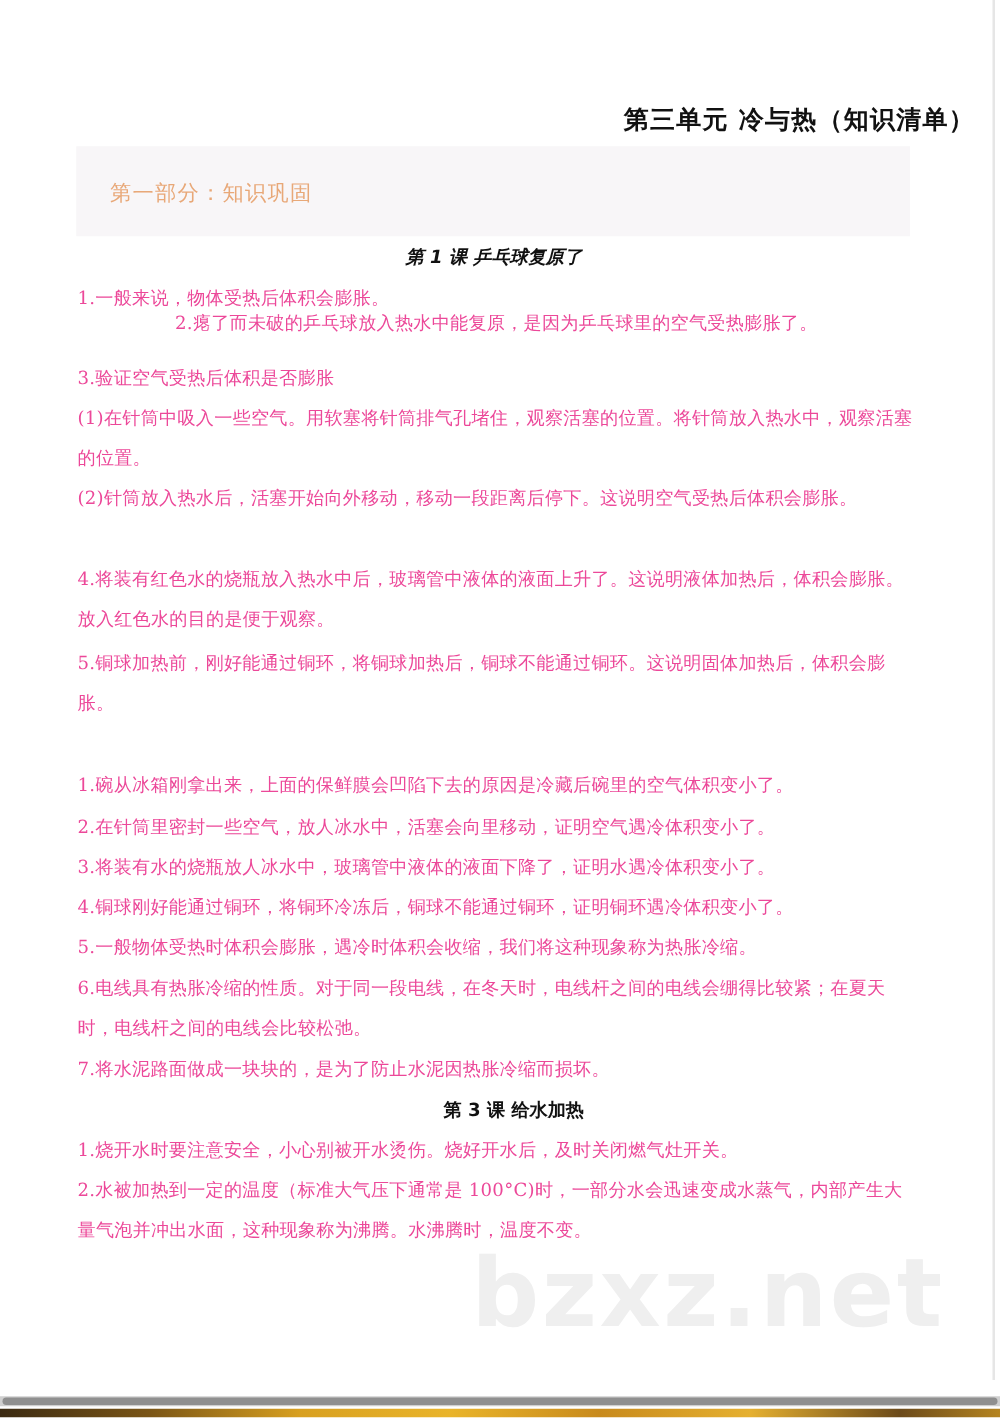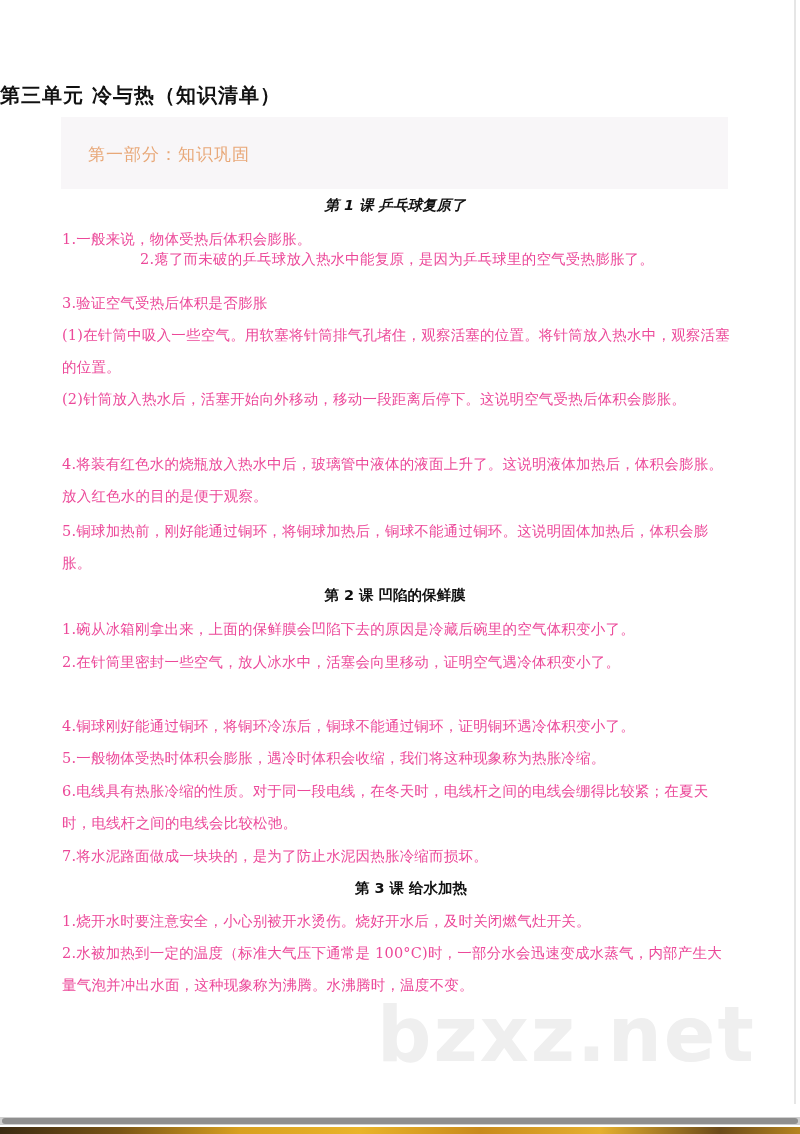--- a/index.html
+++ b/index.html
@@ -7,21 +7,21 @@
       width:800px; height:1134px; position:relative; overflow:hidden;
       background:#ffffff;
       font-family: "DejaVu Serif", "Liberation Serif", serif;
       color:#1a1a1a;
     }
     .page {
       position:absolute; left:0; top:0; width:794px; height:1104px;
       background:#fff; border-right:2px solid #e6e6e6;
     }
     .title {
-      position:absolute; left:0; width:780px; top:82px; text-align:left;
+      position:absolute; left:0; width:780px; top:82px; text-align:right;
       font-family: "DejaVu Sans", "Liberation Sans", sans-serif;
       font-weight:bold; font-size:20px; letter-spacing:1px; color:#111;
     }
     .part-box {
       position:absolute; left:61px; top:117px; width:667px; height:72px;
       background:#f8f6f8;
     }
     .part-title {
       position:absolute; left:27px; top:26px;
       font-family: Liberation Serif, serif;
@@ -68,23 +68,23 @@
 
   <div class="lesson" style="top:196px;font-style:italic;">第 1 课  乒乓球复原了</div>
   <div class="para" style="top:224px;">1.一般来说，物体受热后体积会膨胀。</div>
   <div class="para" style="top:244px;text-align:center;">2.瘪了而未破的乒乓球放入热水中能复原，是因为乒乓球里的空气受热膨胀了。</div>
   <div class="para" style="top:288px;">3.验证空气受热后体积是否膨胀</div>
   <div class="para" style="top:320px;">(1)在针筒中吸入一些空气。用软塞将针筒排气孔堵住，观察活塞的位置。将针筒放入热水中，观察活塞的位置。</div>
   <div class="para" style="top:384px;">(2)针筒放入热水后，活塞开始向外移动，移动一段距离后停下。这说明空气受热后体积会膨胀。</div>
   <div class="para" style="top:449px;">4.将装有红色水的烧瓶放入热水中后，玻璃管中液体的液面上升了。这说明液体加热后，体积会膨胀。放入红色水的目的是便于观察。</div>
   <div class="para" style="top:516px;">5.铜球加热前，刚好能通过铜环，将铜球加热后，铜球不能通过铜环。这说明固体加热后，体积会膨胀。</div>
 
-  <div class="lesson" style="top:586px;">第 2 课  凹陷的保鲜膜</div>
   <div class="para" style="top:614px;">1.碗从冰箱刚拿出来，上面的保鲜膜会凹陷下去的原因是冷藏后碗里的空气体积变小了。</div>
   <div class="para" style="top:647px;">2.在针筒里密封一些空气，放人冰水中，活塞会向里移动，证明空气遇冷体积变小了。</div>
+  <div class="para" style="top:679px;">3.将装有水的烧瓶放人冰水中，玻璃管中液体的液面下降了，证明水遇冷体积变小了。</div>
   <div class="para" style="top:711px;">4.铜球刚好能通过铜环，将铜环冷冻后，铜球不能通过铜环，证明铜环遇冷体积变小了。</div>
   <div class="para" style="top:743px;">5.一般物体受热时体积会膨胀，遇冷时体积会收缩，我们将这种现象称为热胀冷缩。</div>
   <div class="para" style="top:776px;">6.电线具有热胀冷缩的性质。对于同一段电线，在冬天时，电线杆之间的电线会绷得比较紧；在夏天时，电线杆之间的电线会比较松弛。</div>
   <div class="para" style="top:841px;">7.将水泥路面做成一块块的，是为了防止水泥因热胀冷缩而损坏。</div>
 
   <div class="lesson" style="top:879px;padding-left:16px;">第 3 课  给水加热</div>
   <div class="para" style="top:906px;">1.烧开水时要注意安全，小心别被开水烫伤。烧好开水后，及时关闭燃气灶开关。</div>
   <div class="para" style="top:938px;">2.水被加热到一定的温度（标准大气压下通常是 100°C)时，一部分水会迅速变成水蒸气，内部产生大量气泡并冲出水面，这种现象称为沸腾。水沸腾时，温度不变。</div>
 
   <div class="watermark">bzxz.net</div>

